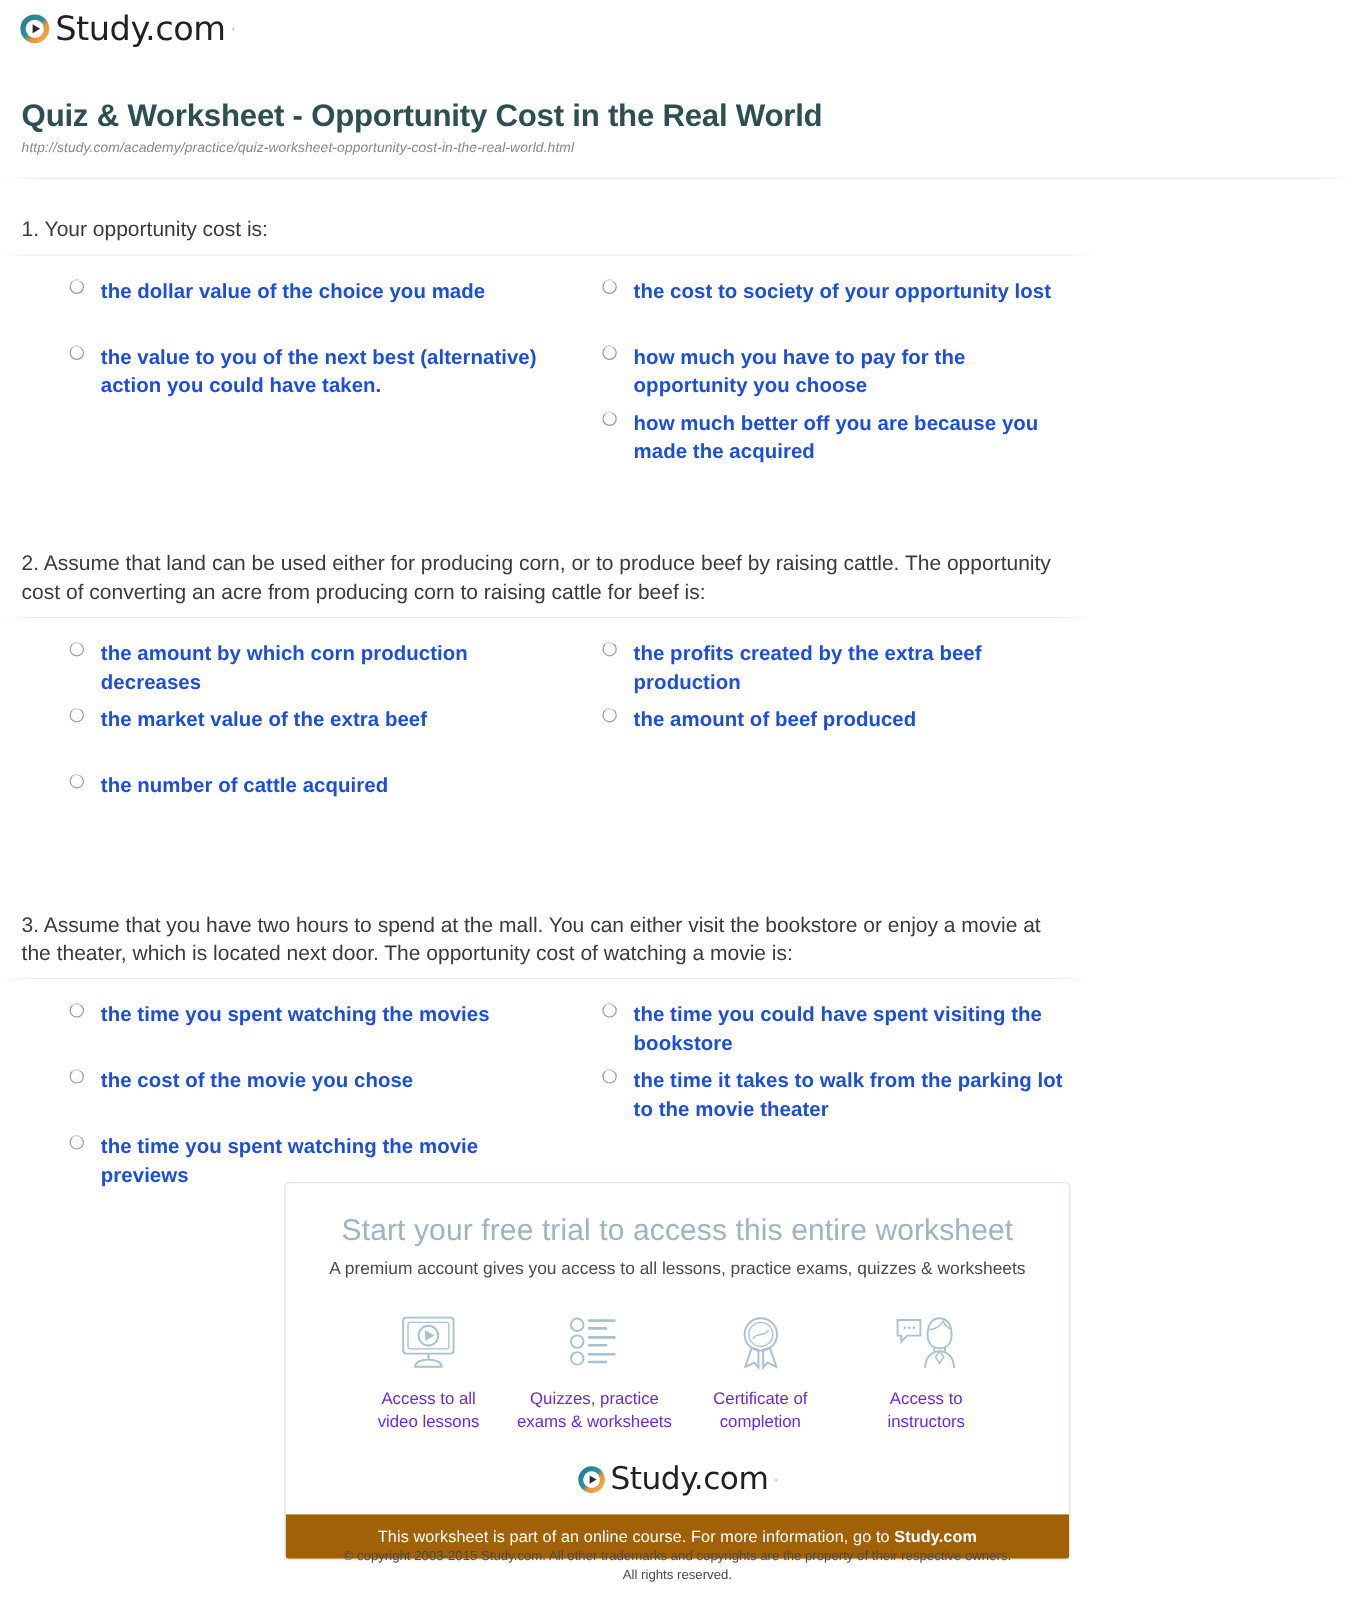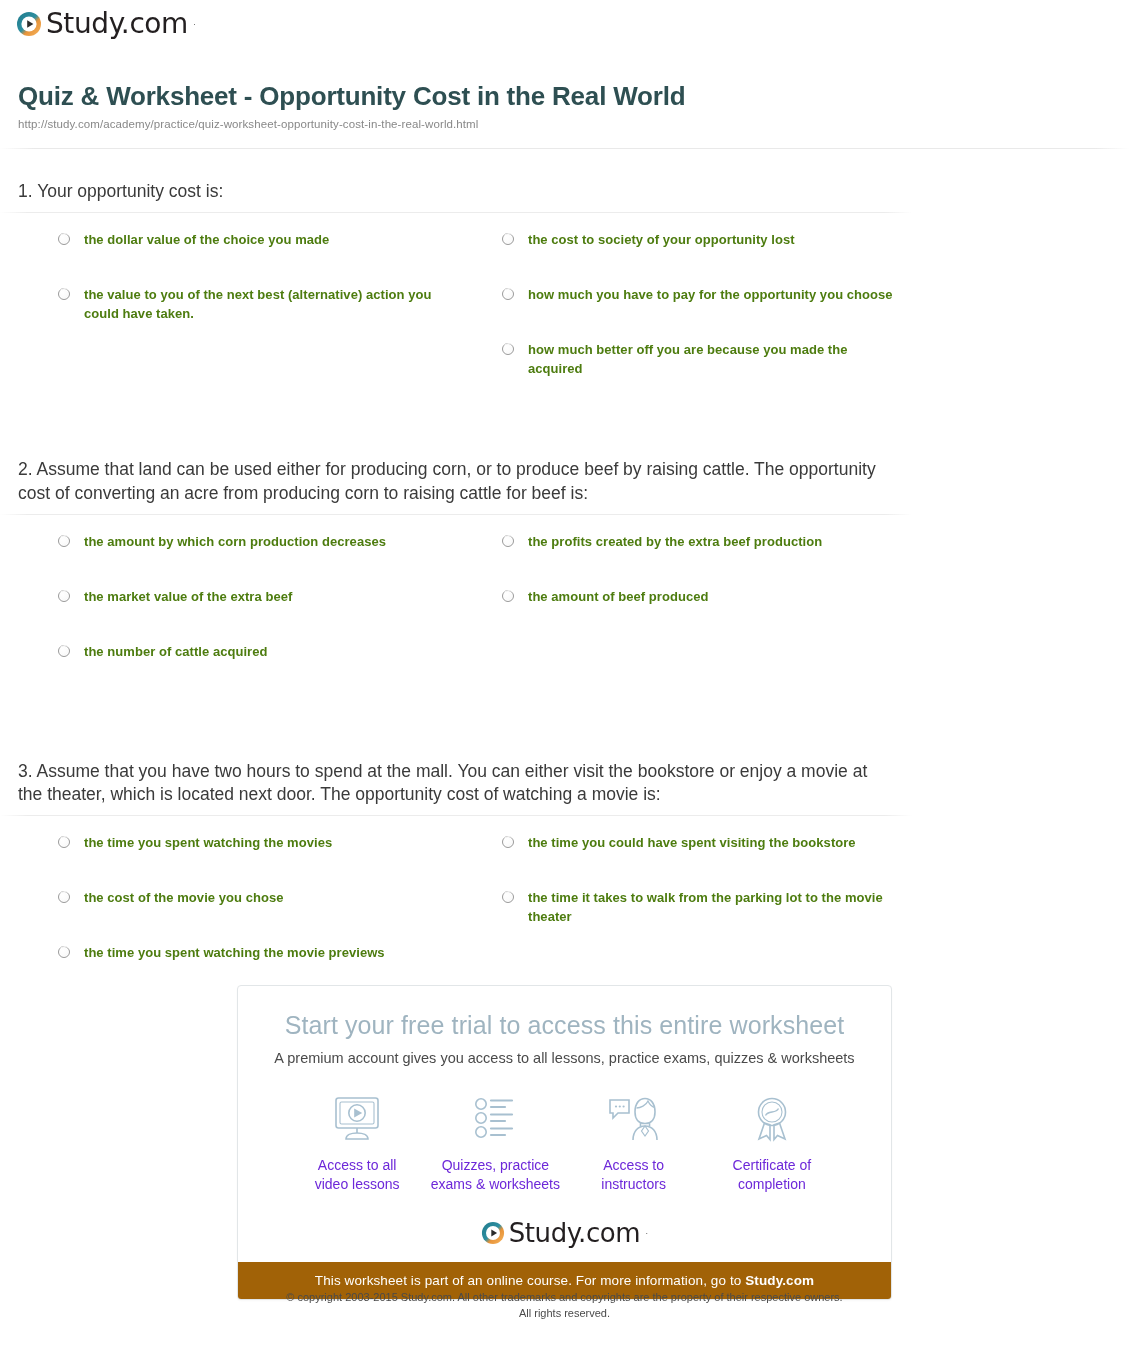--- a/index.html
+++ b/index.html
@@ -53,20 +53,21 @@
     letter-spacing: -0.2px;
     line-height: 1.15;
     font-family: "Liberation Sans", sans-serif;
   }
   .page-url {
     margin-top: 6px;
     font-size: 11.5px;
     color: #888;
     letter-spacing: 0.1px;
     font-family: "Liberation Sans", sans-serif;
+    font-style: italic;
   }
 
   .top-rule {
     position: absolute;
     left: 0; right: 0;
     top: 148px;
     height: 1px;
     background: linear-gradient(to right, #ffffff 0%, #e9e9e9 3%, #e9e9e9 97%, #ffffff 100%);
   }
 
@@ -119,23 +120,23 @@
     content: "";
     position: absolute;
     left: -1px; top: -1px;
     width: 12px; height: 12px;
     border-radius: 50%;
     border: 1px solid transparent;
     border-top-color: rgba(255,255,255,0.85);
     border-right-color: rgba(255,255,255,0.85);
   }
   .answer-label {
-    font-size: 13px;
+    font-size: 17px;
     font-weight: bold;
-    color: #4d7c0f;
+    color: #1d4ed8;
     line-height: 1.42;
     letter-spacing: 0.05px;
   }
 
   
   .promo {
     position: absolute;
     left: 237px;
     top: 985px;
     width: 655px;
@@ -375,48 +376,48 @@
               <path d="M21 32.5 H42" stroke-width="2.2" stroke-linecap="round"></path>
               <path d="M21 39 H35" stroke-width="2.2" stroke-linecap="round"></path>
             </svg>
           </div>
           <div class="feature-label">Quizzes, practice
 exams &amp; worksheets</div>
         </div>
 
         <div class="feature">
           <div class="feature-icon">
+            <svg width="50" height="46" viewBox="0 0 50 46" fill="none" stroke="#a8c0d0" stroke-width="1.6">
+              <circle cx="25" cy="16" r="13.5"></circle>
+              <circle cx="25" cy="16" r="10" stroke-width="1.1"></circle>
+              <path d="M18.5 19.5 C21 14 29 18 31.5 12.5" stroke-width="1.3"></path>
+              <path d="M17.5 27 L12 43 L19.5 39.5 L23 43.5 L23 28.8 Z"></path>
+              <path d="M32.5 27 L38 43 L30.5 39.5 L27 43.5 L27 28.8 Z"></path>
+            </svg>
+          </div>
+          <div class="feature-label">Certificate of
+completion</div>
+        </div>
+
+        <div class="feature">
+          <div class="feature-icon">
             <svg width="54" height="46" viewBox="0 0 54 46" fill="none" stroke="#a8c0d0" stroke-width="1.6">
               <path d="M3 4 H22 V17 H11 L6 22 V17 H3 Z"></path>
               <circle cx="9" cy="10.5" r="1.1" fill="#a8c0d0" stroke="none"></circle>
               <circle cx="12.8" cy="10.5" r="1.1" fill="#a8c0d0" stroke="none"></circle>
               <circle cx="16.6" cy="10.5" r="1.1" fill="#a8c0d0" stroke="none"></circle>
               <path d="M28 16 C28 7 32.5 2.5 38 2.5 C43.5 2.5 48 7 48 16 C48 23 44.5 27.5 38 27.5 C31.5 27.5 28 23 28 16 Z"></path>
               <path d="M29.5 12 C33.5 12 39 9.5 41 5 C43 9.5 46 11 47.8 11.5" stroke-width="1.3"></path>
               <path d="M33.5 26.5 L33.5 30 M42.5 26.5 L42.5 30"></path>
               <path d="M26 44 C26 35.5 31 30 38 30 C45 30 50 35.5 50 44"></path>
               <path d="M38 30 L34.5 35 L38 40 L41.5 35 Z" stroke-width="1.2"></path>
             </svg>
           </div>
           <div class="feature-label">Access to
 instructors</div>
-        </div>
-
-        <div class="feature">
-          <div class="feature-icon">
-            <svg width="50" height="46" viewBox="0 0 50 46" fill="none" stroke="#a8c0d0" stroke-width="1.6">
-              <circle cx="25" cy="16" r="13.5"></circle>
-              <circle cx="25" cy="16" r="10" stroke-width="1.1"></circle>
-              <path d="M18.5 19.5 C21 14 29 18 31.5 12.5" stroke-width="1.3"></path>
-              <path d="M17.5 27 L12 43 L19.5 39.5 L23 43.5 L23 28.8 Z"></path>
-              <path d="M32.5 27 L38 43 L30.5 39.5 L27 43.5 L27 28.8 Z"></path>
-            </svg>
-          </div>
-          <div class="feature-label">Certificate of
-completion</div>
         </div>
 
       </div>
 
       <div class="promo-logo-row">
         <span class="logo">
           <svg class="logo-mark" width="24" height="24" viewBox="0 0 26 26">
             <defs>
               <linearGradient id="lgP" x1="0" y1="0" x2="1" y2="1">
                 <stop offset="0%" stop-color="#1f7a8c"></stop>

